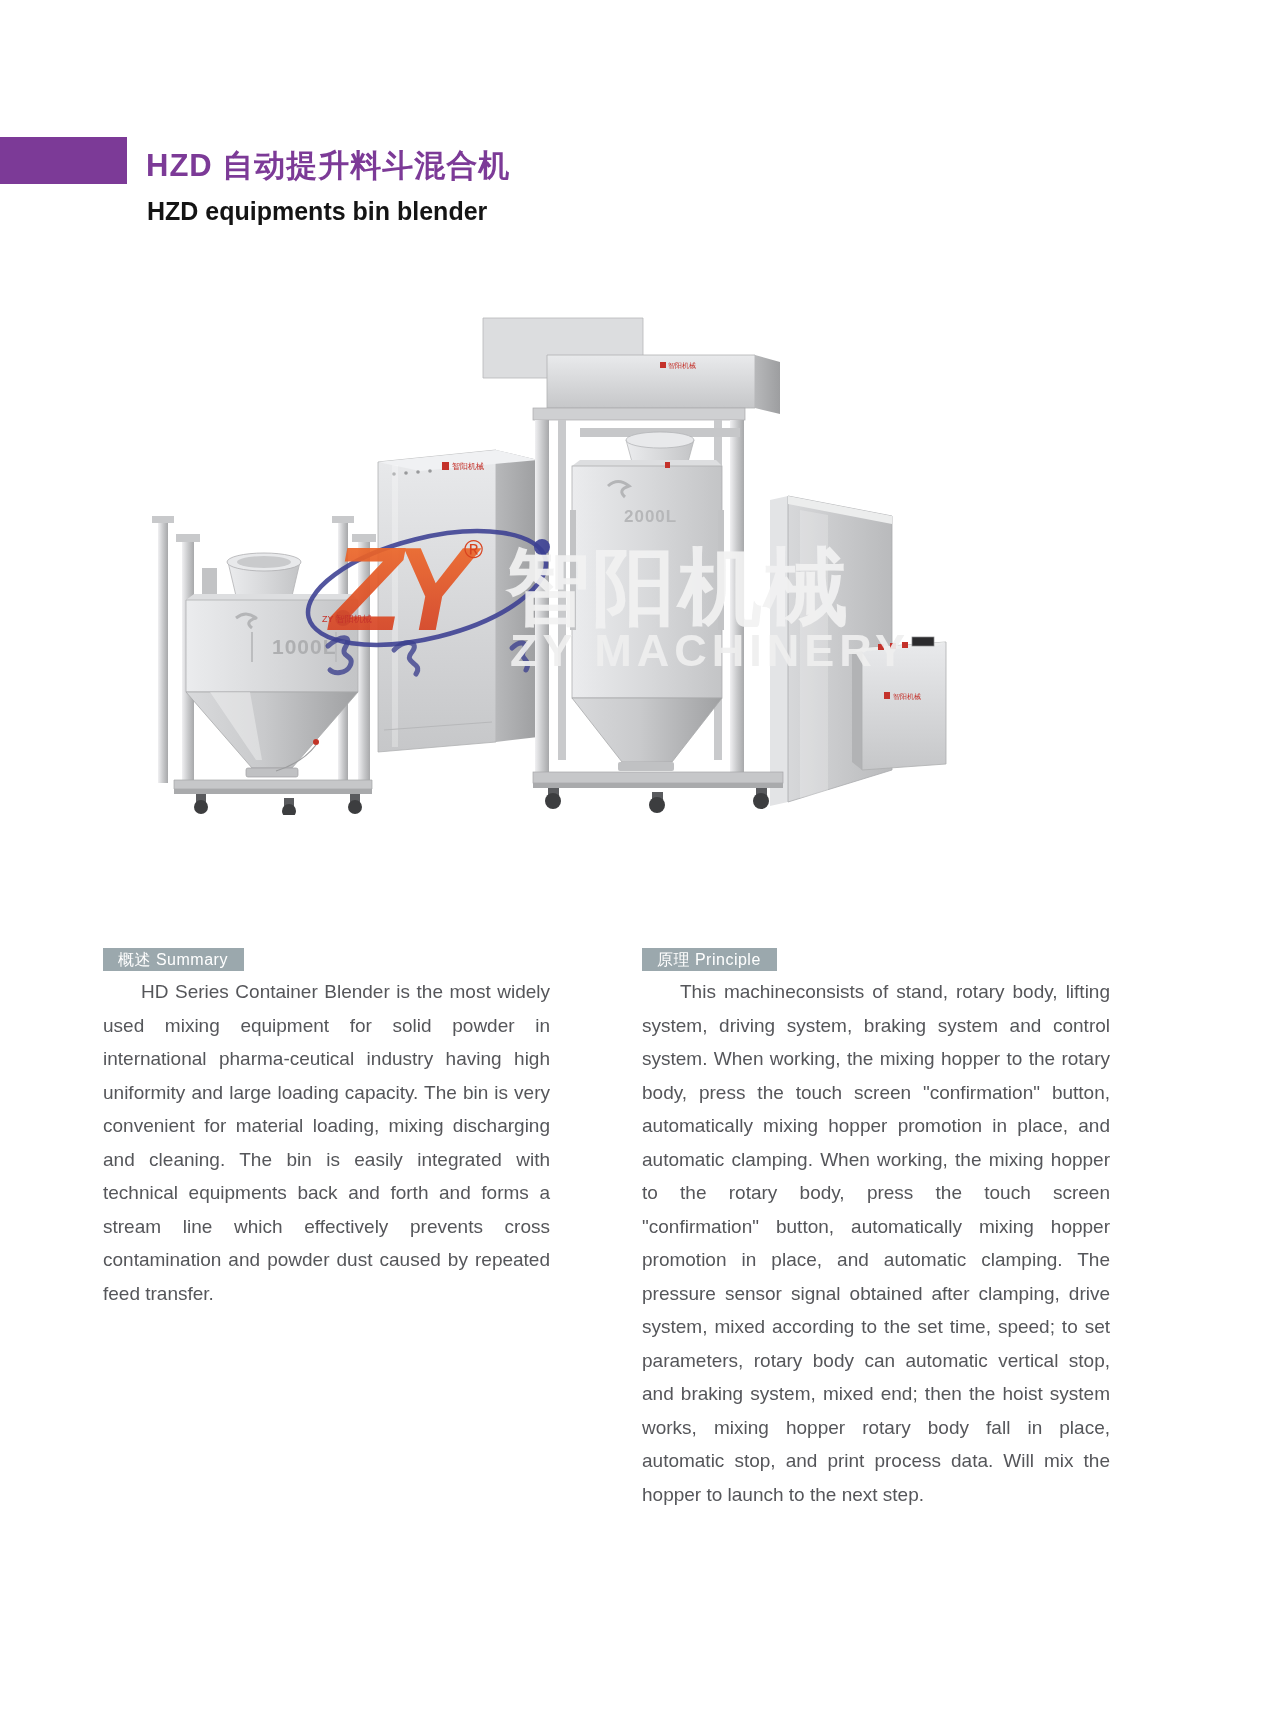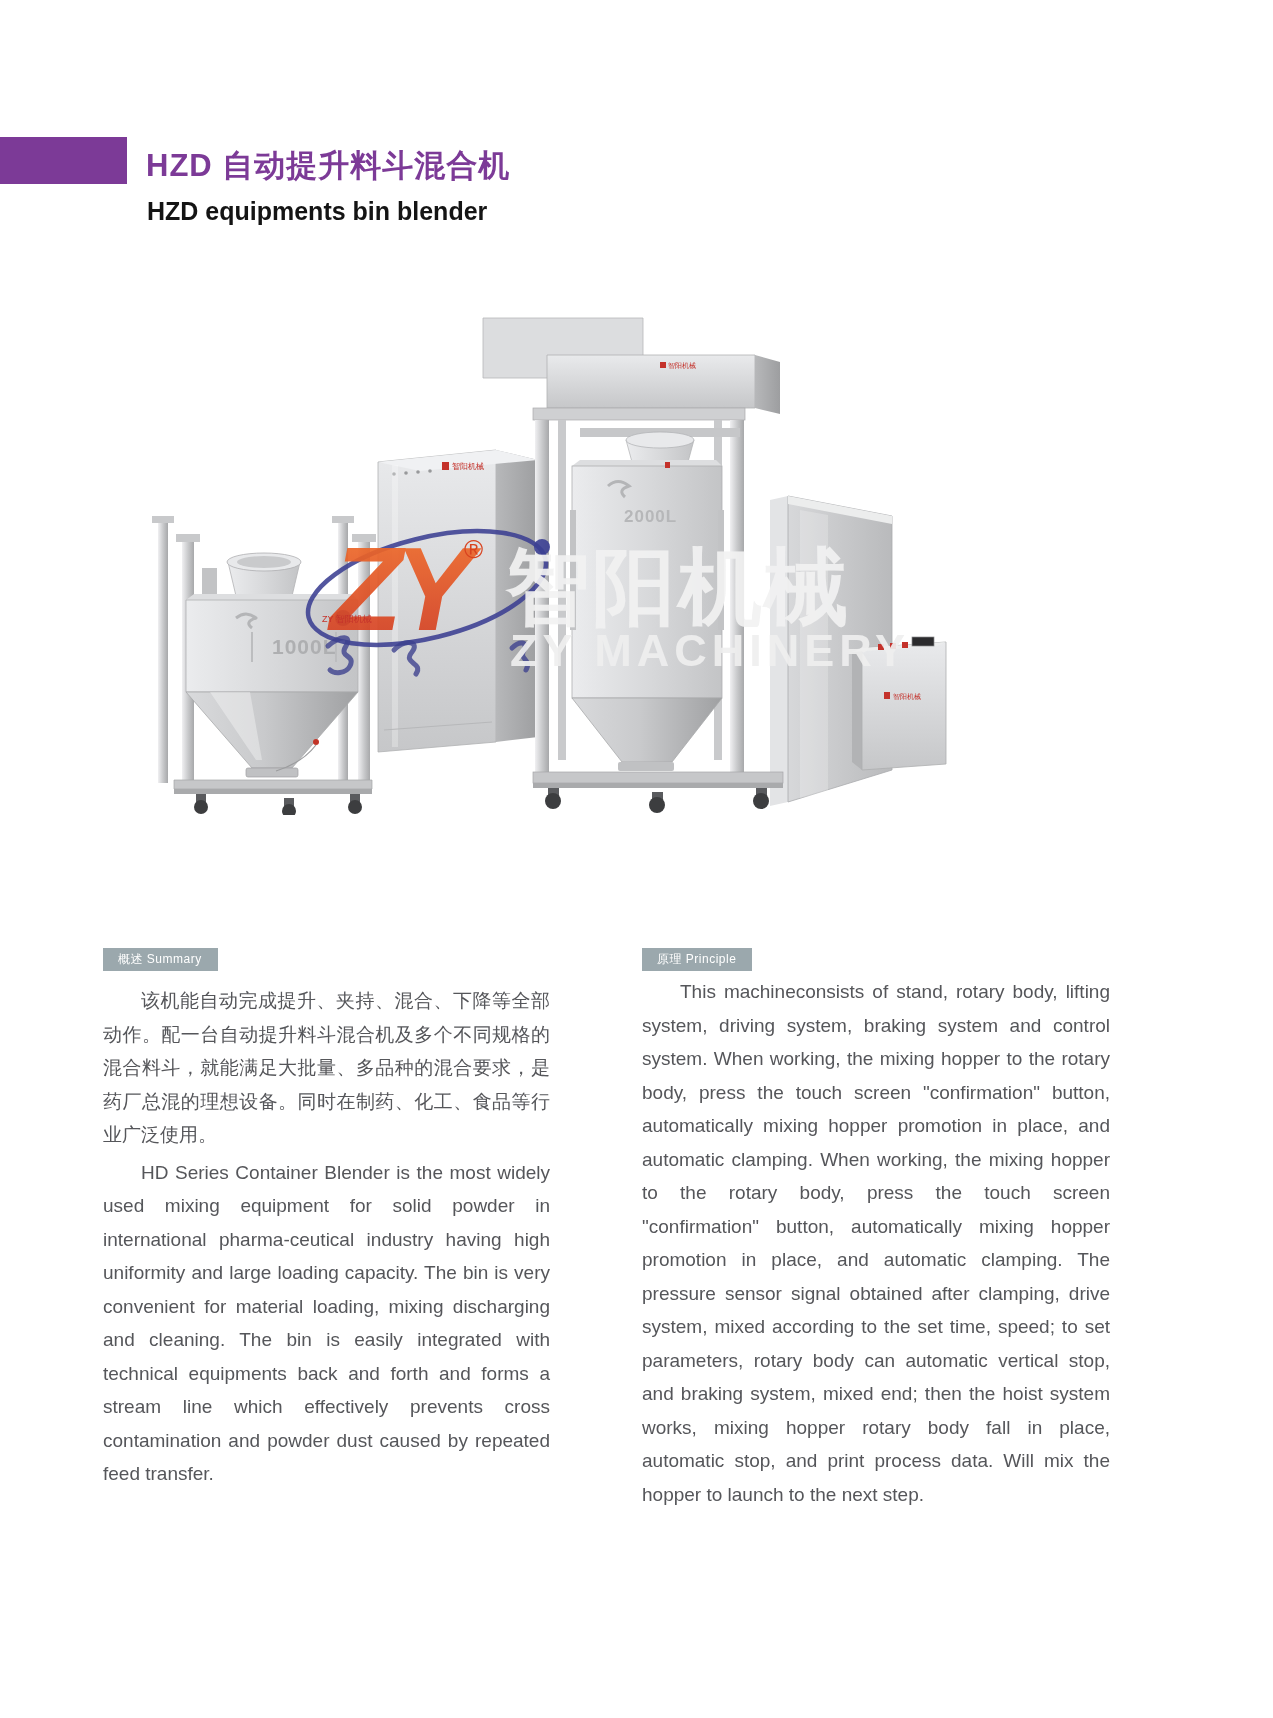--- a/index.html
+++ b/index.html
@@ -14,21 +14,21 @@
   .page-subtitle{left:147px;top:176px;font-size:25px;font-weight:bold;color:#141414;white-space:nowrap;}
   
   .figure{left:140px;top:300px;width:880px;height:515px;}
   .figure svg{width:100%;height:100%;display:block;}
   
   .col{top:948px;}
   .col-left{left:103px;width:447px;}
   .col-right{left:642px;width:468px;}
   .badge{
     display:inline-block;background:#9BA8AD;color:#ffffff;
-    font-size:12px;line-height:23px;padding:0 16px 0 15px;letter-spacing:.5px;
+    font-size:16px;line-height:23px;padding:0 16px 0 15px;letter-spacing:.5px;
   }
   .body-text{
     margin:13px 0 0 0;font-size:19px;line-height:33.5px;color:#55565A;
     text-align:justify;text-indent:2em;
   }
   .body-text.follow{margin-top:4px;}
   svg text{font-family:"Liberation Sans","DejaVu Sans",sans-serif;}
 </style>
 </head>
 <body>
@@ -211,20 +211,19 @@
       <path d="M372,348 c8,-8 16,-6 12,2 c-6,10 8,8 2,20"></path>
     </g>
     <text x="366" y="316" font-size="84" font-weight="bold" letter-spacing="2" fill="#f2f2f2" opacity=".92">智阳机械</text>
     <text x="370" y="366" font-size="45" font-weight="bold" letter-spacing="5" fill="#efefef" opacity=".92">ZY MACHINERY</text>
   </g>
 </svg>
 </div>
 
 <div class="abs col col-left">
   <span class="badge">概述 Summary</span>
-  <p class="body-text">该机能自动完成提升、夹持、混合、下降等全部动作。配一台自动提升料斗混合机及多个不同规格的混合料斗，就能满足大批量、多品种的混合要求，是药厂总混的理想设备。同时在制药、化工、食品等行业广泛使用。</p>
   <p class="body-text follow">HD Series Container Blender is the most widely used mixing equipment for solid powder in international pharma-ceutical industry having high uniformity and large loading capacity. The bin is very convenient for material loading, mixing discharging and cleaning. The bin is easily integrated with technical equipments back and forth and forms a stream line which effectively prevents cross contamination and powder dust caused by repeated feed transfer.</p>
 </div>
 
 <div class="abs col col-right">
   <span class="badge">原理 Principle</span>
   <p class="body-text follow">This machineconsists of stand, rotary body, lifting system, driving system, braking system and control system. When working, the mixing hopper to the rotary body, press the touch screen "confirmation" button, automatically mixing hopper promotion in place, and automatic clamping. When working, the mixing hopper to the rotary body, press the touch screen "confirmation" button, automatically mixing hopper promotion in place, and automatic clamping. The pressure sensor signal obtained after clamping, drive system, mixed according to the set time, speed; to set parameters, rotary body can automatic vertical stop, and braking system, mixed end; then the hoist system works, mixing hopper rotary body fall in place, automatic stop, and print process data. Will mix the hopper to launch to the next step.</p>
 </div>
 
 </body></html>

